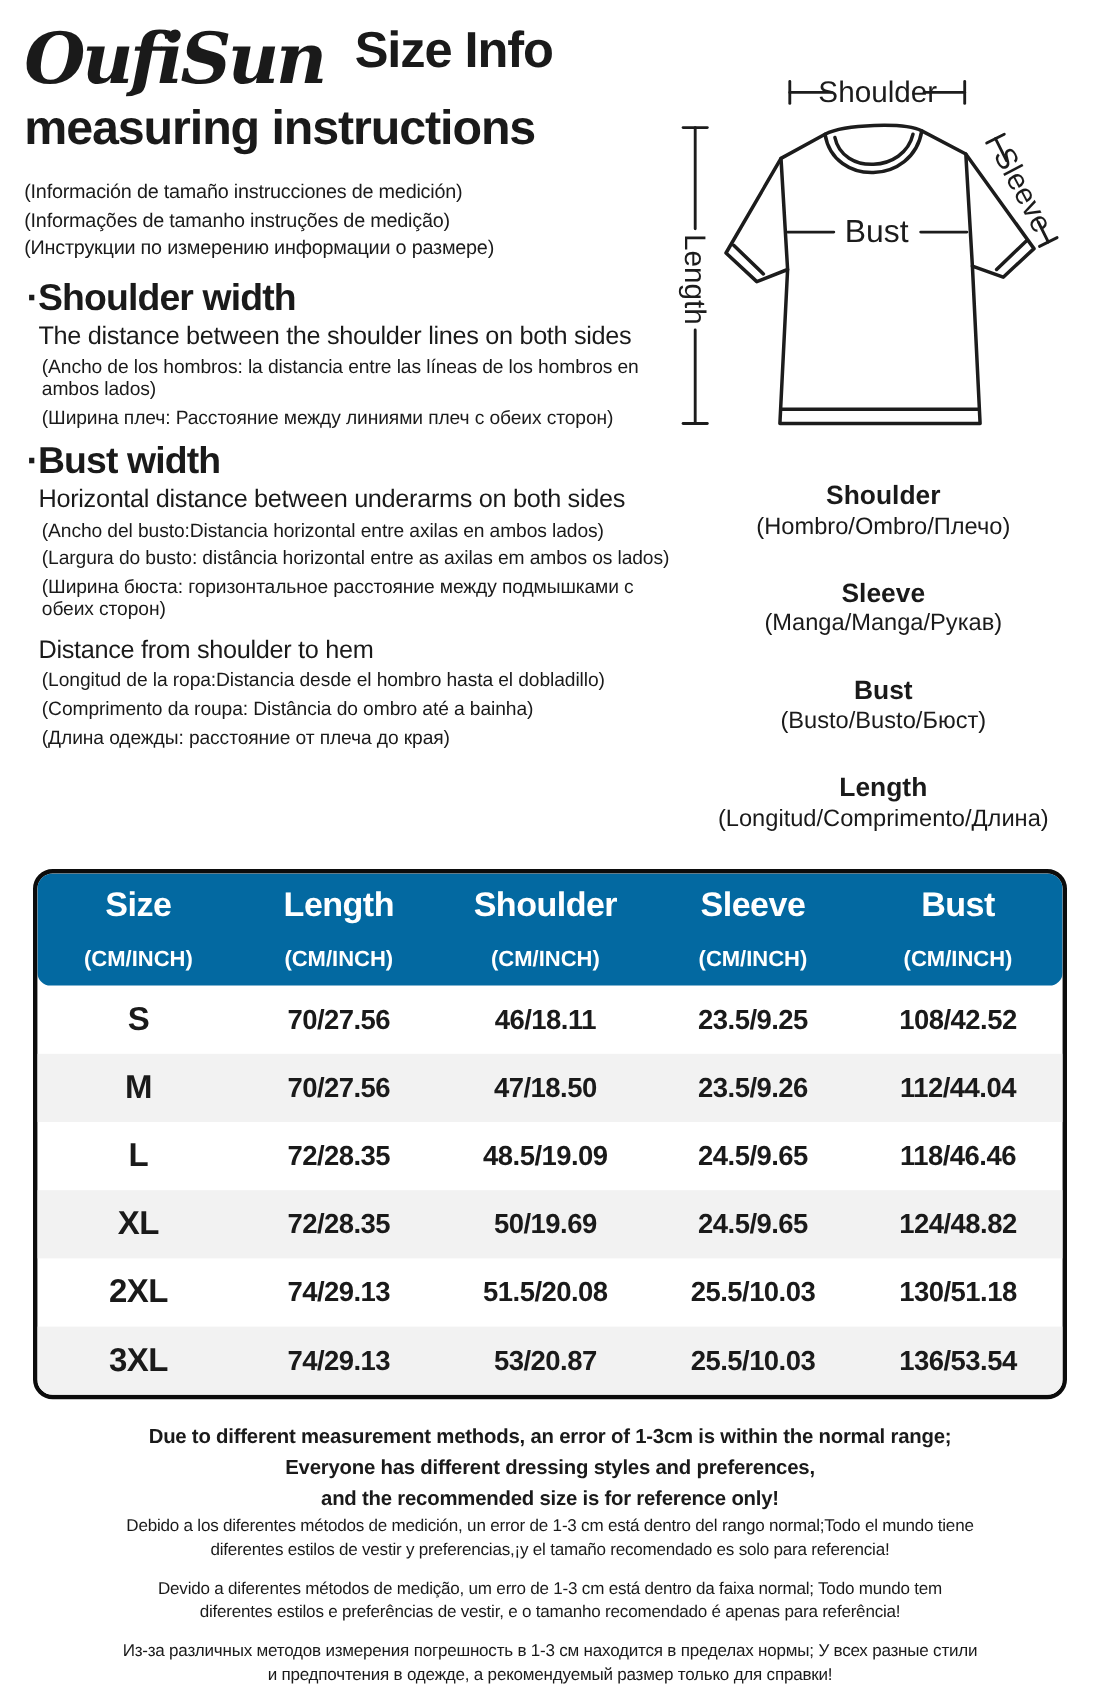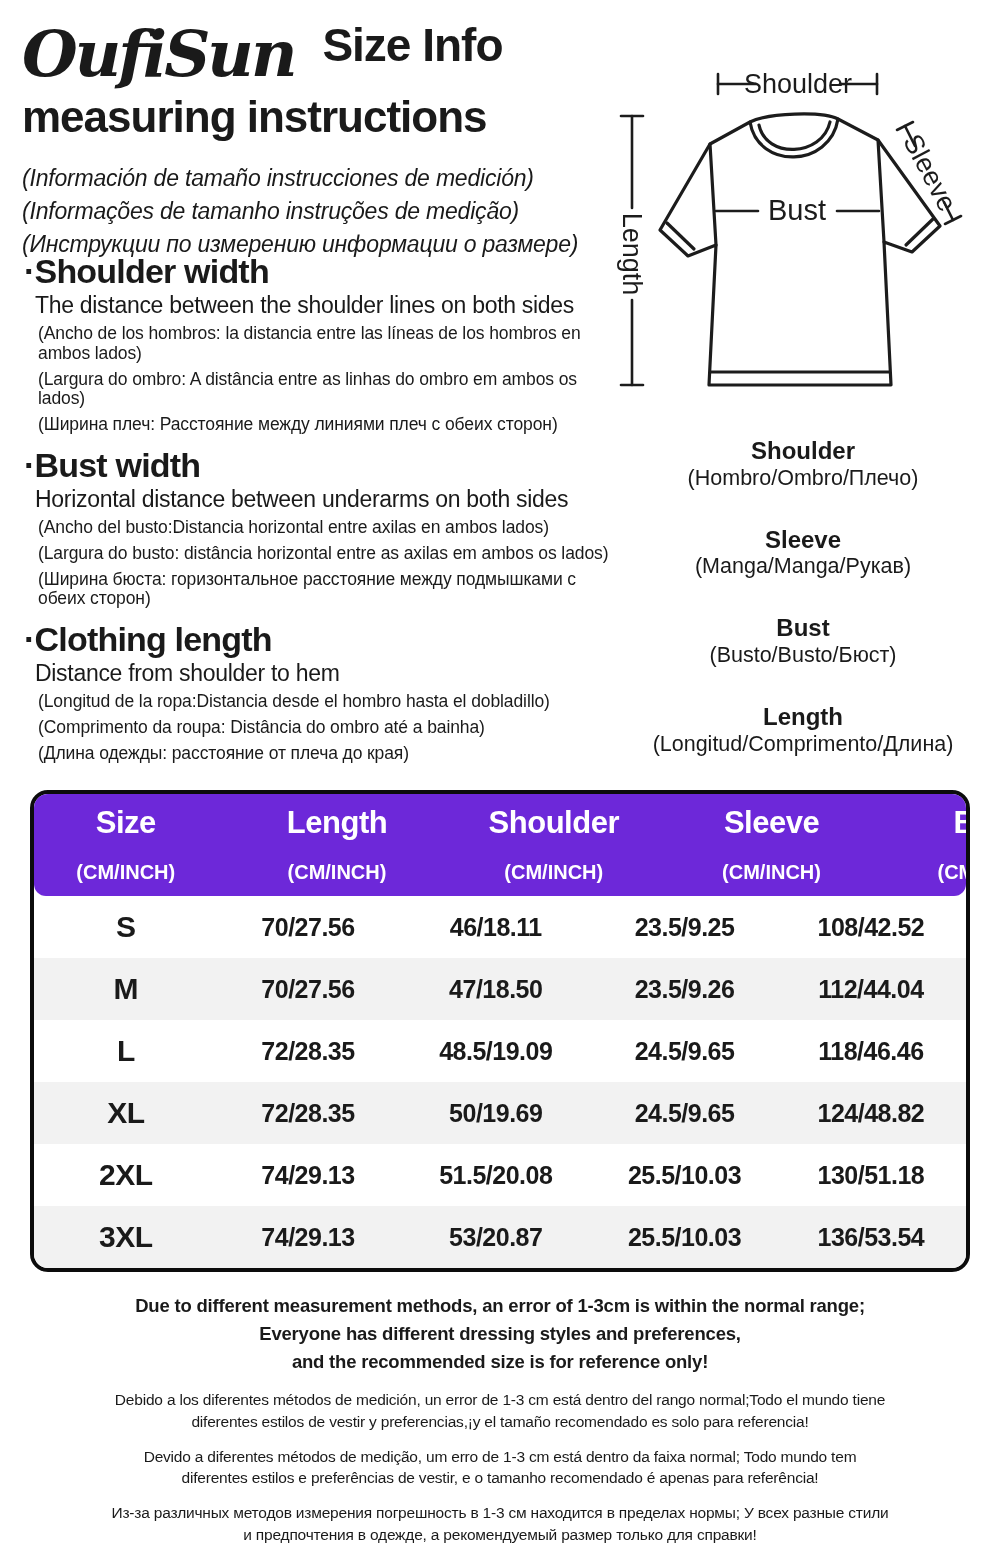--- a/index.html
+++ b/index.html
@@ -12,21 +12,21 @@
 
   
   .brand-block { position:absolute; left:22px; top:22px; width:585px; }
   .brand-row { display:flex; align-items:flex-start; gap:28px; white-space:nowrap; }
   .logo {
     font-family:"DejaVu Serif", serif; font-style:italic; font-weight:700;
     font-size:64px; letter-spacing:-3px; line-height:1;
   }
   .size-info { font-size:46px; font-weight:700; letter-spacing:-1px; line-height:1; }
   .main-heading { font-size:44px; font-weight:700; letter-spacing:-1px; margin:8px 0 22px; line-height:1.05; }
-  .heading-translations { font-size:23px; line-height:1.42; letter-spacing:-0.2px;font-style:italic; }
+  .heading-translations { font-size:18px; line-height:1.42; letter-spacing:-0.2px; }
 
   
   .measure-sections { position:absolute; left:24px; top:254px; width:588px; }
   .m-section { margin-bottom:13px; }
   .m-title { font-size:34px; font-weight:700; letter-spacing:-0.8px; line-height:1.05; }
   .m-sub { font-size:23px; line-height:1.15; margin:2px 0 6px 11px; letter-spacing:-0.3px; }
   .m-trans p { font-size:17.5px; line-height:1.13; margin:6px 0 6px 14px; letter-spacing:-0.1px; }
 
   
   .diagram { position:absolute; left:610px; top:38px; width:390px; height:394px; }
@@ -39,36 +39,36 @@
   .legend-name { font-size:24px; font-weight:700; line-height:1.2; }
   .legend-trans { font-size:21.5px; line-height:1.2; }
 
   
   .size-table {
     position:absolute; left:30px; top:790px; width:940px; height:482px;
     border:4px solid #0c0c0c; border-radius:18px; overflow:hidden; background:#fff;
   }
   .thead {
     display:grid; grid-template-columns:19.7% 19.4% 20.9% 19.6% 20.4%;
-    background:#6d28d9; color:#ffffff; height:102px;
-    border-radius:12px; align-items:center; text-align:center;gap:29px;
+    background:#0369a1; color:#ffffff; height:102px;
+    border-radius:12px; align-items:center; text-align:center;
   }
   .th-name { font-size:31px; font-weight:700; letter-spacing:-0.5px; line-height:1.1; }
   .th-unit { font-size:20px; font-weight:700; margin-top:20px; }
   .trow {
     display:grid; grid-template-columns:19.7% 19.4% 20.9% 19.6% 20.4%;
     height:62px; align-items:center; text-align:center; font-weight:700;
   }
   .trow.alt { background:#f2f2f2; }
   .size-cell { font-size:30px; letter-spacing:-0.5px; }
   .val-cell { font-size:25px; letter-spacing:-0.5px; }
 
   
   .disclaimers { position:absolute; left:0; top:1292px; width:1000px; text-align:center; }
-  .disc-en { font-size:18.5px; font-weight:700; line-height:1.5; letter-spacing:-0.2px; margin-bottom:14px; }
+  .disc-en { font-size:18.5px; font-weight:700; line-height:1.5; letter-spacing:-0.2px; margin-bottom:2px; }
   .disc { font-size:15.5px; line-height:1.4; letter-spacing:-0.2px; margin-bottom:13px; }
 </style>
 </head>
 <body>
 
 <div class="page">
 
   <header class="brand-block">
     <div class="brand-row">
       <span class="logo">OufiSun</span>
@@ -81,35 +81,33 @@
       <div>(Инструкции по измерению информации о размере)</div>
     </div>
   </header>
 
   <section class="measure-sections">
     <div class="m-section">
       <div class="m-title">·Shoulder width</div>
       <div class="m-sub">The distance between the shoulder lines on both sides</div>
       <div class="m-trans">
         <p>(Ancho de los hombros: la distancia entre las líneas de los hombros en ambos lados)</p>
-        <p>(Largura do ombro: A distância entre as linhas do ombro em ambos os lados)</p>
         <p>(Ширина плеч: Расстояние между линиями плеч с обеих сторон)</p>
       </div>
     </div>
     <div class="m-section">
       <div class="m-title">·Bust width</div>
       <div class="m-sub">Horizontal distance between underarms on both sides</div>
       <div class="m-trans">
         <p>(Ancho del busto:Distancia horizontal entre axilas en ambos lados)</p>
         <p>(Largura do busto: distância horizontal entre as axilas em ambos os lados)</p>
         <p>(Ширина бюста: горизонтальное расстояние между подмышками с обеих сторон)</p>
       </div>
     </div>
     <div class="m-section">
-      <div class="m-title">·Clothing length</div>
       <div class="m-sub">Distance from shoulder to hem</div>
       <div class="m-trans">
         <p>(Longitud de la ropa:Distancia desde el hombro hasta el dobladillo)</p>
         <p>(Comprimento da roupa: Distância do ombro até a bainha)</p>
         <p>(Длина одежды: расстояние от плеча до края)</p>
       </div>
     </div>
   </section>
 
   <div class="diagram">

